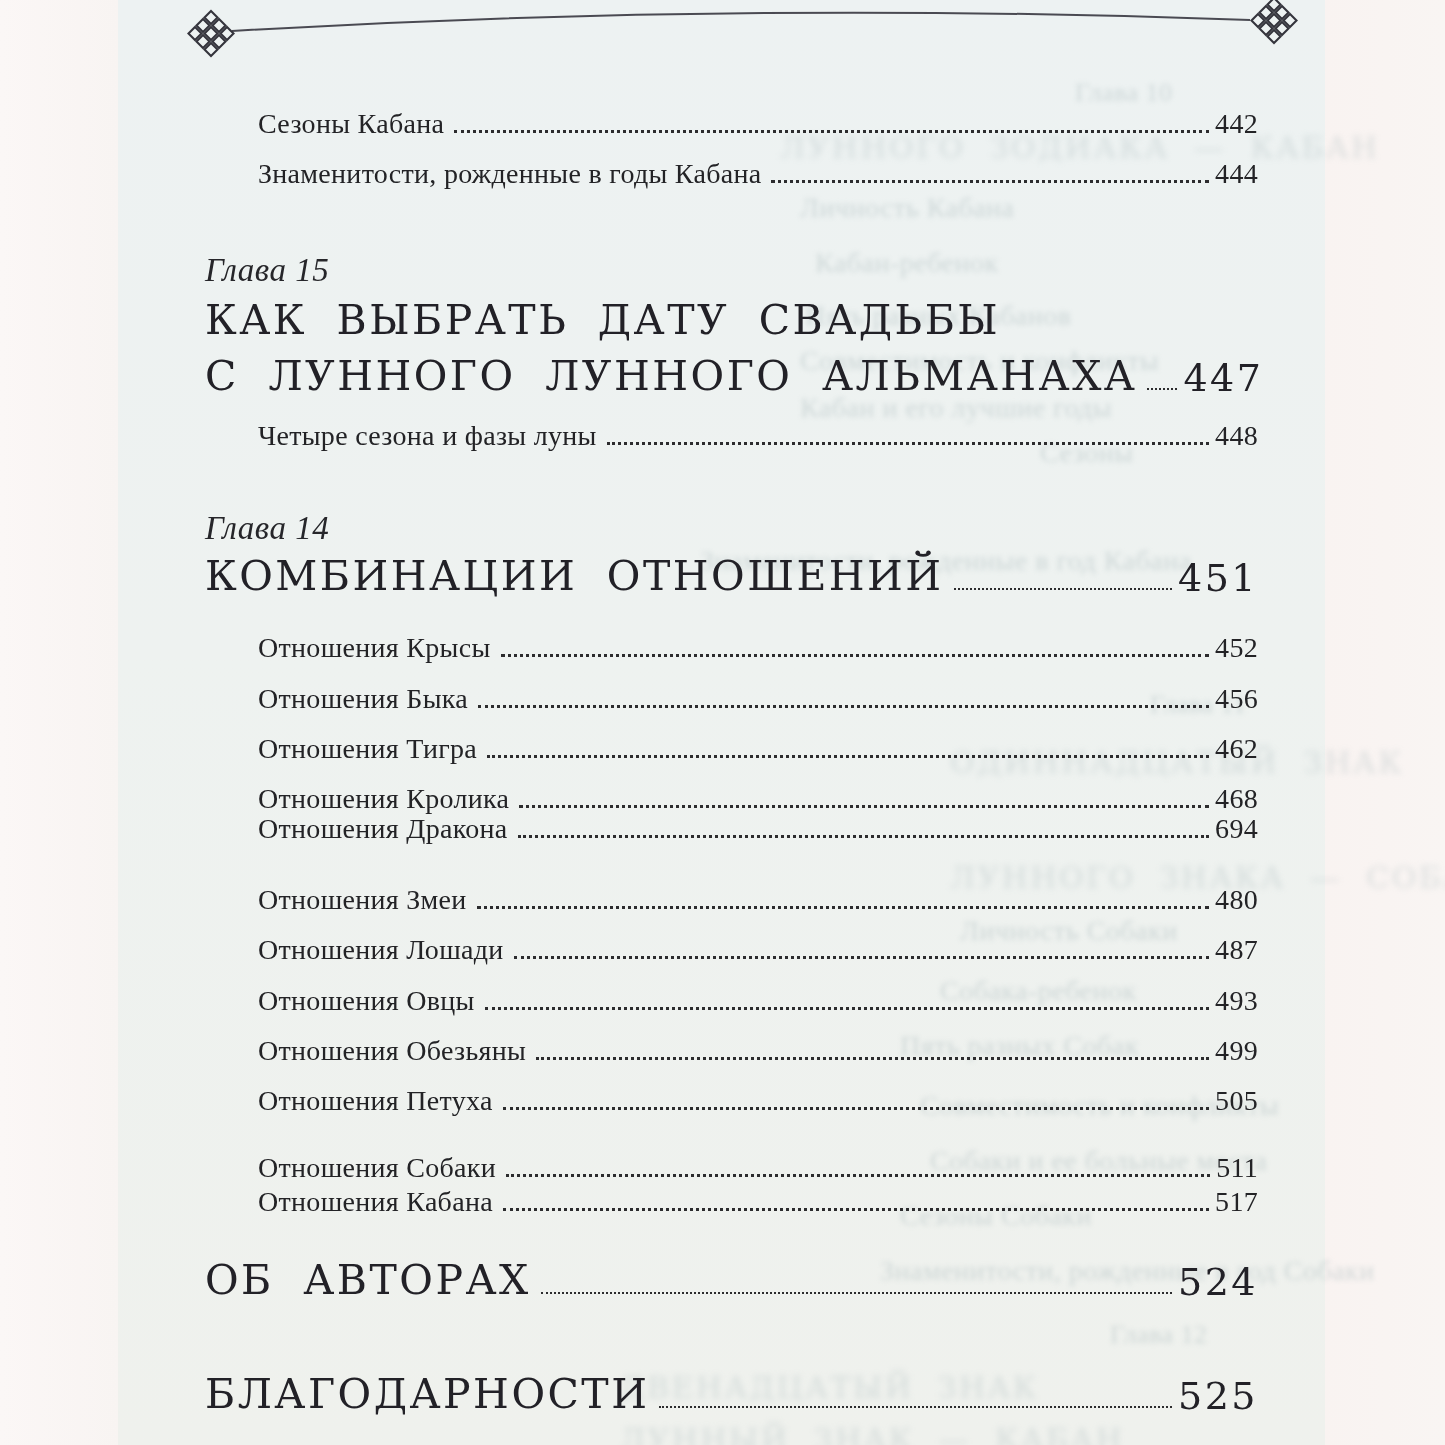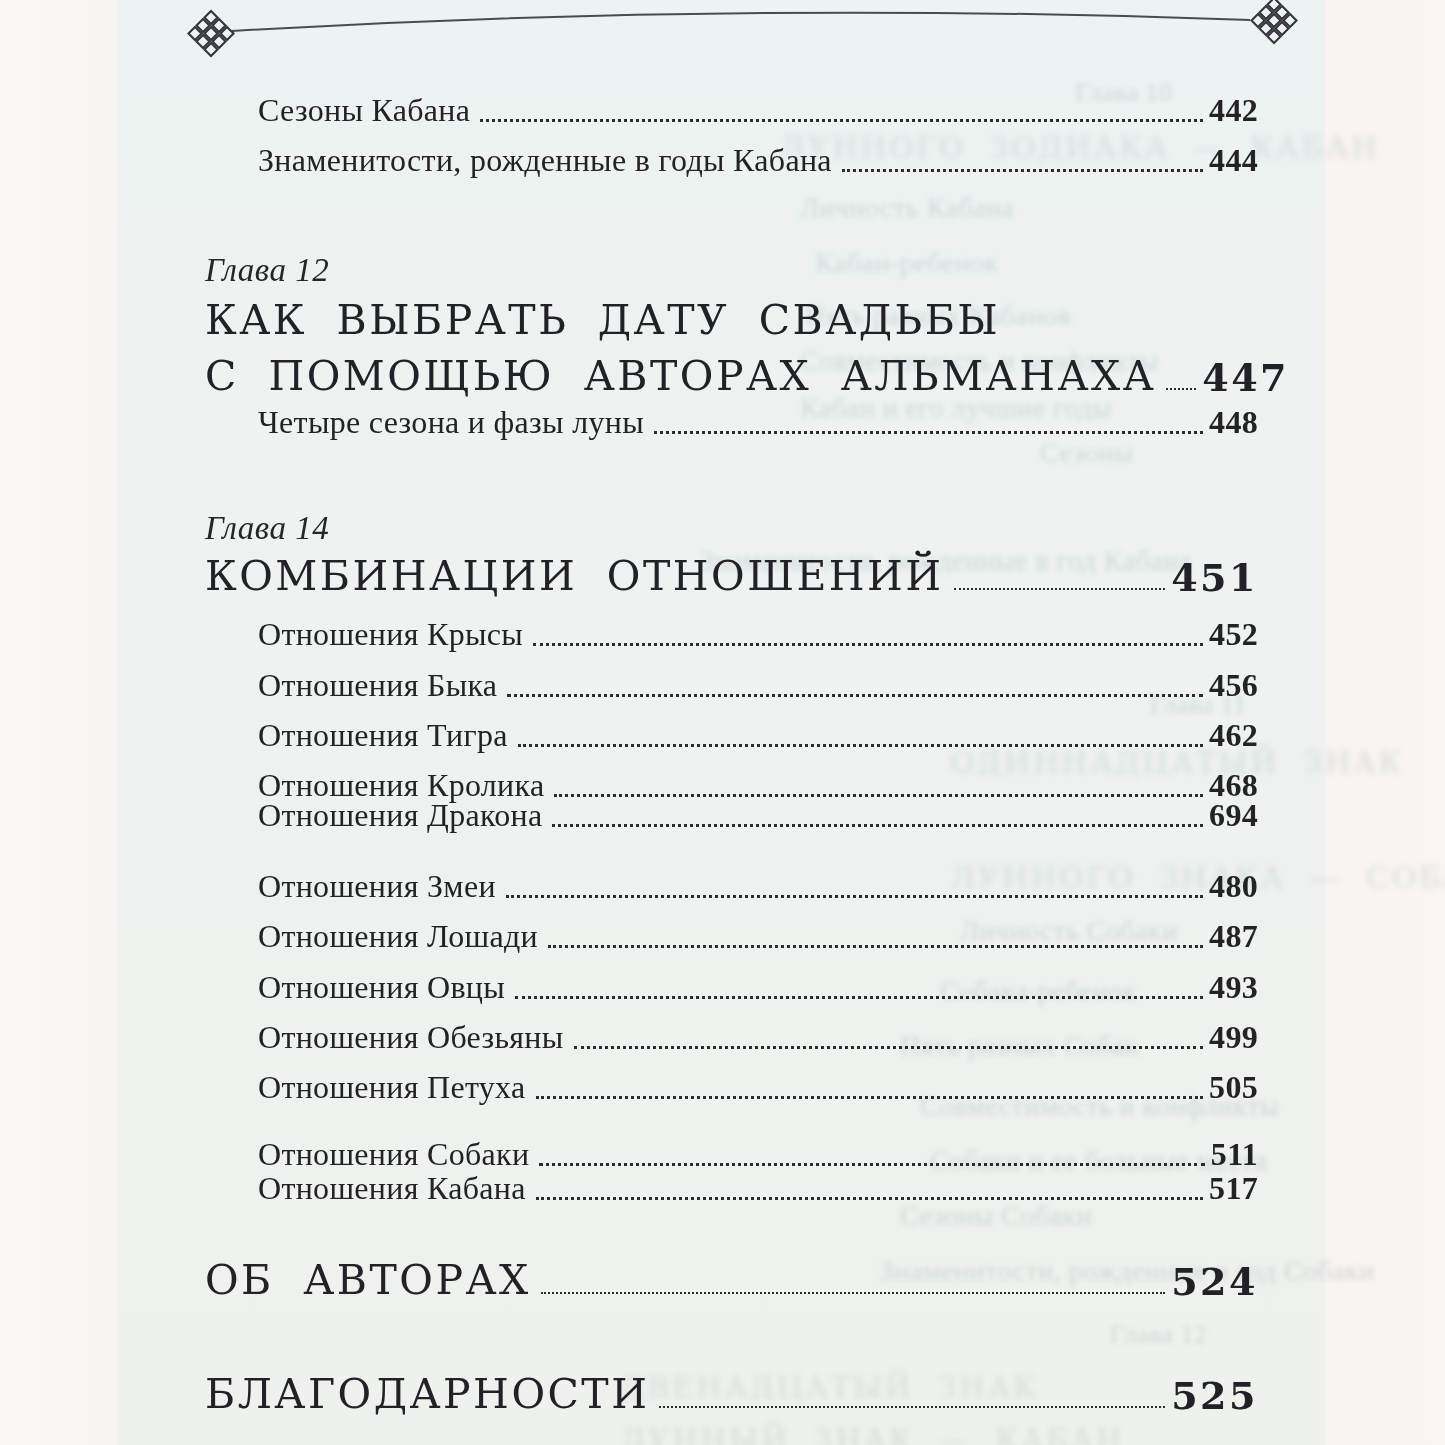--- a/index.html
+++ b/index.html
@@ -23,25 +23,25 @@
   }
   .ghost-deco{
     font-family:"DejaVu Serif",serif;letter-spacing:2.5px;word-spacing:12px;
     opacity:.42;filter:blur(3px);
   }
   
   .row{
     position:absolute;right:67px;display:flex;align-items:flex-end;
     color:#232326;
   }
-  .row.sub{left:140px;font-size:32px;letter-spacing:.3px;}
+  .row.sub{left:140px;font-size:28px;letter-spacing:.3px;margin-top:16px;}
   .row.head{left:87px;}
   .t{white-space:nowrap;}
   .dots{flex:1;border-bottom:3px dotted #2c2c2e;margin:0 4px 7px 10px;min-width:30px;}
-  .n{margin-left:2px;font-weight:bold;}
+  .n{margin-left:2px;}
   .chap{
     position:absolute;left:87px;font-style:italic;font-size:33px;color:#26262a;
     letter-spacing:.5px;
   }
   .deco{
     font-family:"DejaVu Serif",serif;font-size:41px;letter-spacing:2.5px;
     word-spacing:14px;color:#222127;
   }
   .deco .dots{border-bottom:2.7px dotted #2c2c2e;margin-bottom:10px;}
   .deco .n{font-size:38px;}
@@ -108,26 +108,26 @@
     <span class="t">Сезоны Кабана</span>
     <span class="dots"></span>
     <span class="n">442</span>
   </div>
   <div class="row sub" style="top:142px">
     <span class="t">Знаменитости, рожденные в годы Кабана</span>
     <span class="dots"></span>
     <span class="n">444</span>
   </div>
 
-  <div class="chap" style="top:252px">Глава 12</div>
+  <div class="chap" style="top:252px">Глава 15</div>
   <div class="row head deco noleader" style="top:296px">
     <span class="t">КАК ВЫБРАТЬ ДАТУ СВАДЬБЫ</span>
   </div>
   <div class="row head deco" style="top:352px">
-    <span class="t">С ПОМОЩЬЮ АВТОРАХ АЛЬМАНАХА</span>
+    <span class="t">С ЛУННОГО ЛУННОГО АЛЬМАНАХА</span>
     <span class="dots"></span>
     <span class="n">447</span>
   </div>
   <div class="row sub" style="top:404px">
     <span class="t">Четыре сезона и фазы луны</span>
     <span class="dots"></span>
     <span class="n">448</span>
   </div>
 
   <div class="chap" style="top:510px">Глава 14</div>

